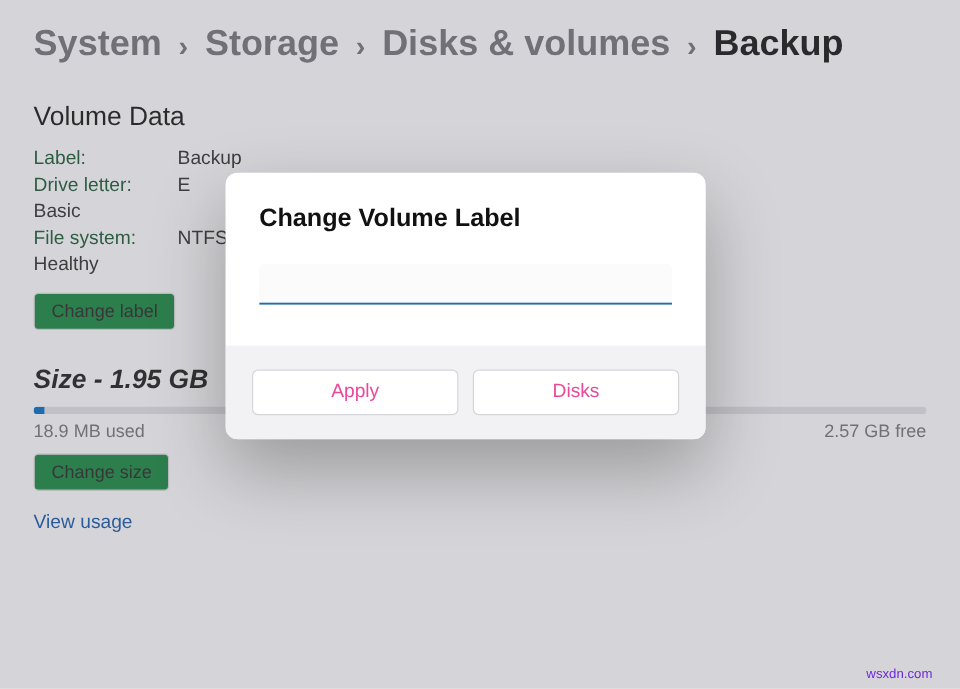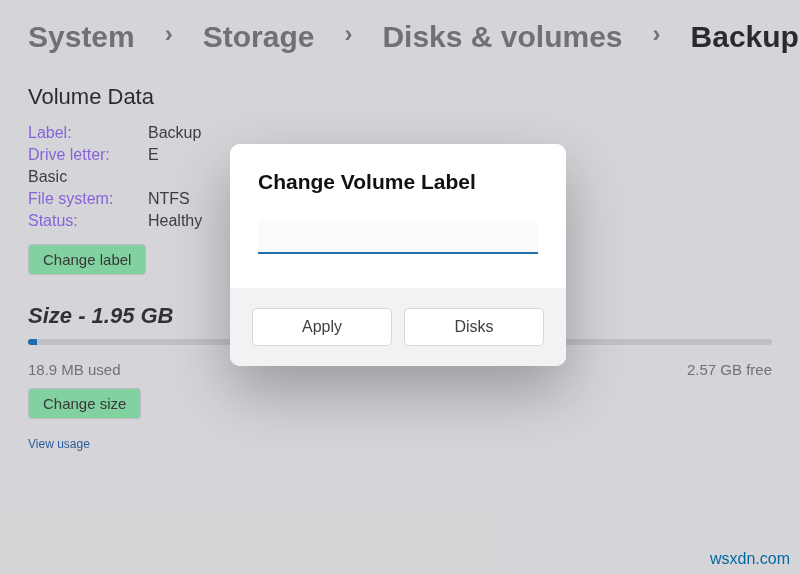--- a/index.html
+++ b/index.html
@@ -10,46 +10,46 @@
     height: 574px;
     overflow: hidden;
     position: relative;
     color: #1a1a1a;
   }
   .page {
     padding: 20px 28px;
   }
   .breadcrumb {
     display: flex;
-    align-items: flex-start;
-    gap: 30px;
+    align-items: flex-end;
+    gap: 14px;
     font-size: 30px;
     font-weight: 600;
     color: #6e6e73;
     margin-bottom: 30px;
     white-space: nowrap;
   }
   .breadcrumb .crumb.current { color: #111; }
   .chev { color: #6e6e73; font-size: 24px; }
   .section-title {
     font-size: 22px;
     font-weight: 400;
     color: #111;
     margin-bottom: 14px;
   }
   .kv-table {
     font-size: 16px;
     color: #2b2b2b;
   }
   .kv-row { display: flex; margin-bottom: 4px; }
-  .kv-key { width: 120px; color: #8b5cf6; }
+  .kv-key { width: 120px; color: #14532d; }
   .kv-val { color: #2b2b2b; }
   .btn {
     display: inline-block;
-    background: #86efac;
+    background: #15803d;
     border: 1px solid #d0d0d5;
     border-radius: 4px;
     padding: 6px 14px;
     font-size: 15px;
     color: #222;
     cursor: pointer;
     margin-top: 10px;
   }
   .size-heading {
     font-size: 22px;
@@ -68,54 +68,53 @@
   .progress-fill {
     width: 1.2%;
     height: 100%;
     background: #0067c0;
   }
   .size-row {
     display: flex;
     justify-content: space-between;
     font-size: 15px;
     color: #6e6e73;
-    margin-top: 16px;
+    margin-top: 6px;
     align-items: flex-end;
   }
   .link {
     color: #1153a6;
-    font-size: 12px;
+    font-size: 16px;
     margin-top: 18px;
     display: inline-block;
     cursor: pointer;
   }
   .watermark {
     position: absolute;
     bottom: 6px;
-    right: 10px;
-    font-size: 16px;
-    color: #0369a1;
+    right: 23px;
+    font-size: 11px;
+    color: #6d28d9;
   }
 
   
   .scrim {
     position: absolute;
     inset: 0;
     background: rgba(120,120,128,0.25);
   }
   .dialog {
     position: absolute;
     left: 188px;
     top: 144px;
-    width: 336px;
+    width: 400px;
     background: #fff;
     border-radius: 10px;
     box-shadow: 0 25px 60px rgba(0,0,0,0.28);
     overflow: hidden;
-    margin-left: 42px;
   }
   .dialog-body {
     padding: 26px 28px 34px 28px;
     background: #fff;
   }
   .dialog-title {
     font-size: 21px;
     font-weight: 600;
     color: #111;
     margin-bottom: 26px;
@@ -137,21 +136,21 @@
     display: flex;
     gap: 12px;
   }
   .dialog-btn {
     flex: 1;
     background: #fff;
     border: 1px solid #d6d6da;
     border-radius: 5px;
     padding: 9px 0;
     font-size: 16px;
-    color: #404040;
+    color: #ec4899;
     text-align: center;
     cursor: pointer;
   }
 </style>
 </head>
 <body>
 
 <div class="page">
 
   <div class="breadcrumb">
@@ -176,21 +175,20 @@
       <div class="kv-val">E</div>
     </div>
     <div class="kv-row">
       <div class="kv-val">Basic</div>
     </div>
     <div class="kv-row">
       <div class="kv-key">File system:</div>
       <div class="kv-val">NTFS</div>
     </div>
     <div class="kv-row">
-      <div class="kv-key">Status:</div>
       <div class="kv-val">Healthy</div>
     </div>
   </div>
 
   <button class="btn">Change label</button>
 
   <div class="size-heading">Size - 1.95 GB</div>
 
   <div class="progress">
     <div class="progress-fill"></div>

